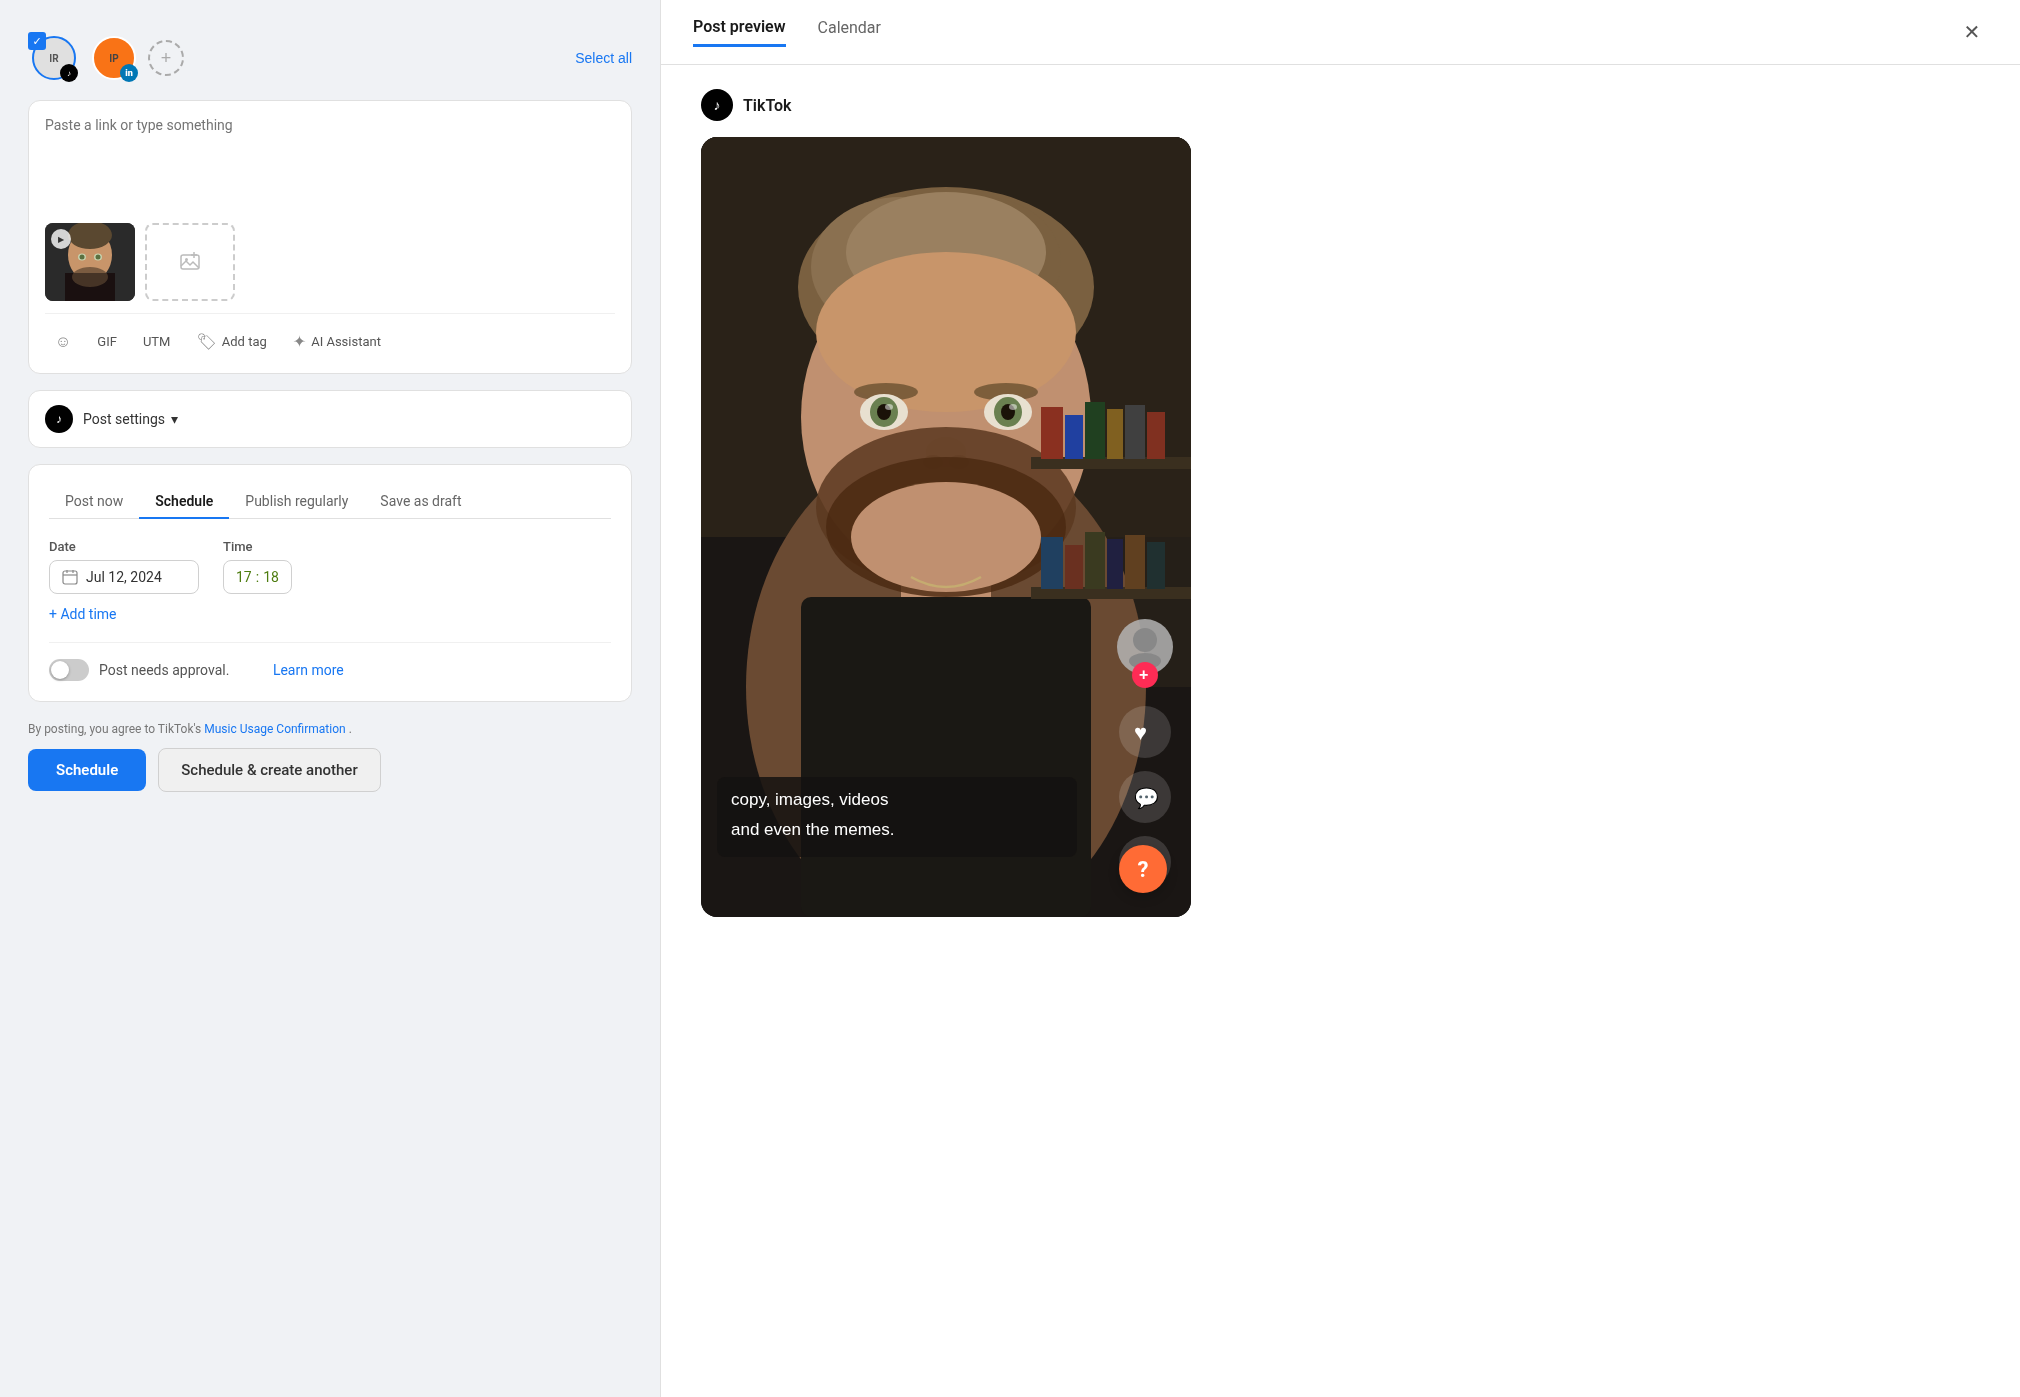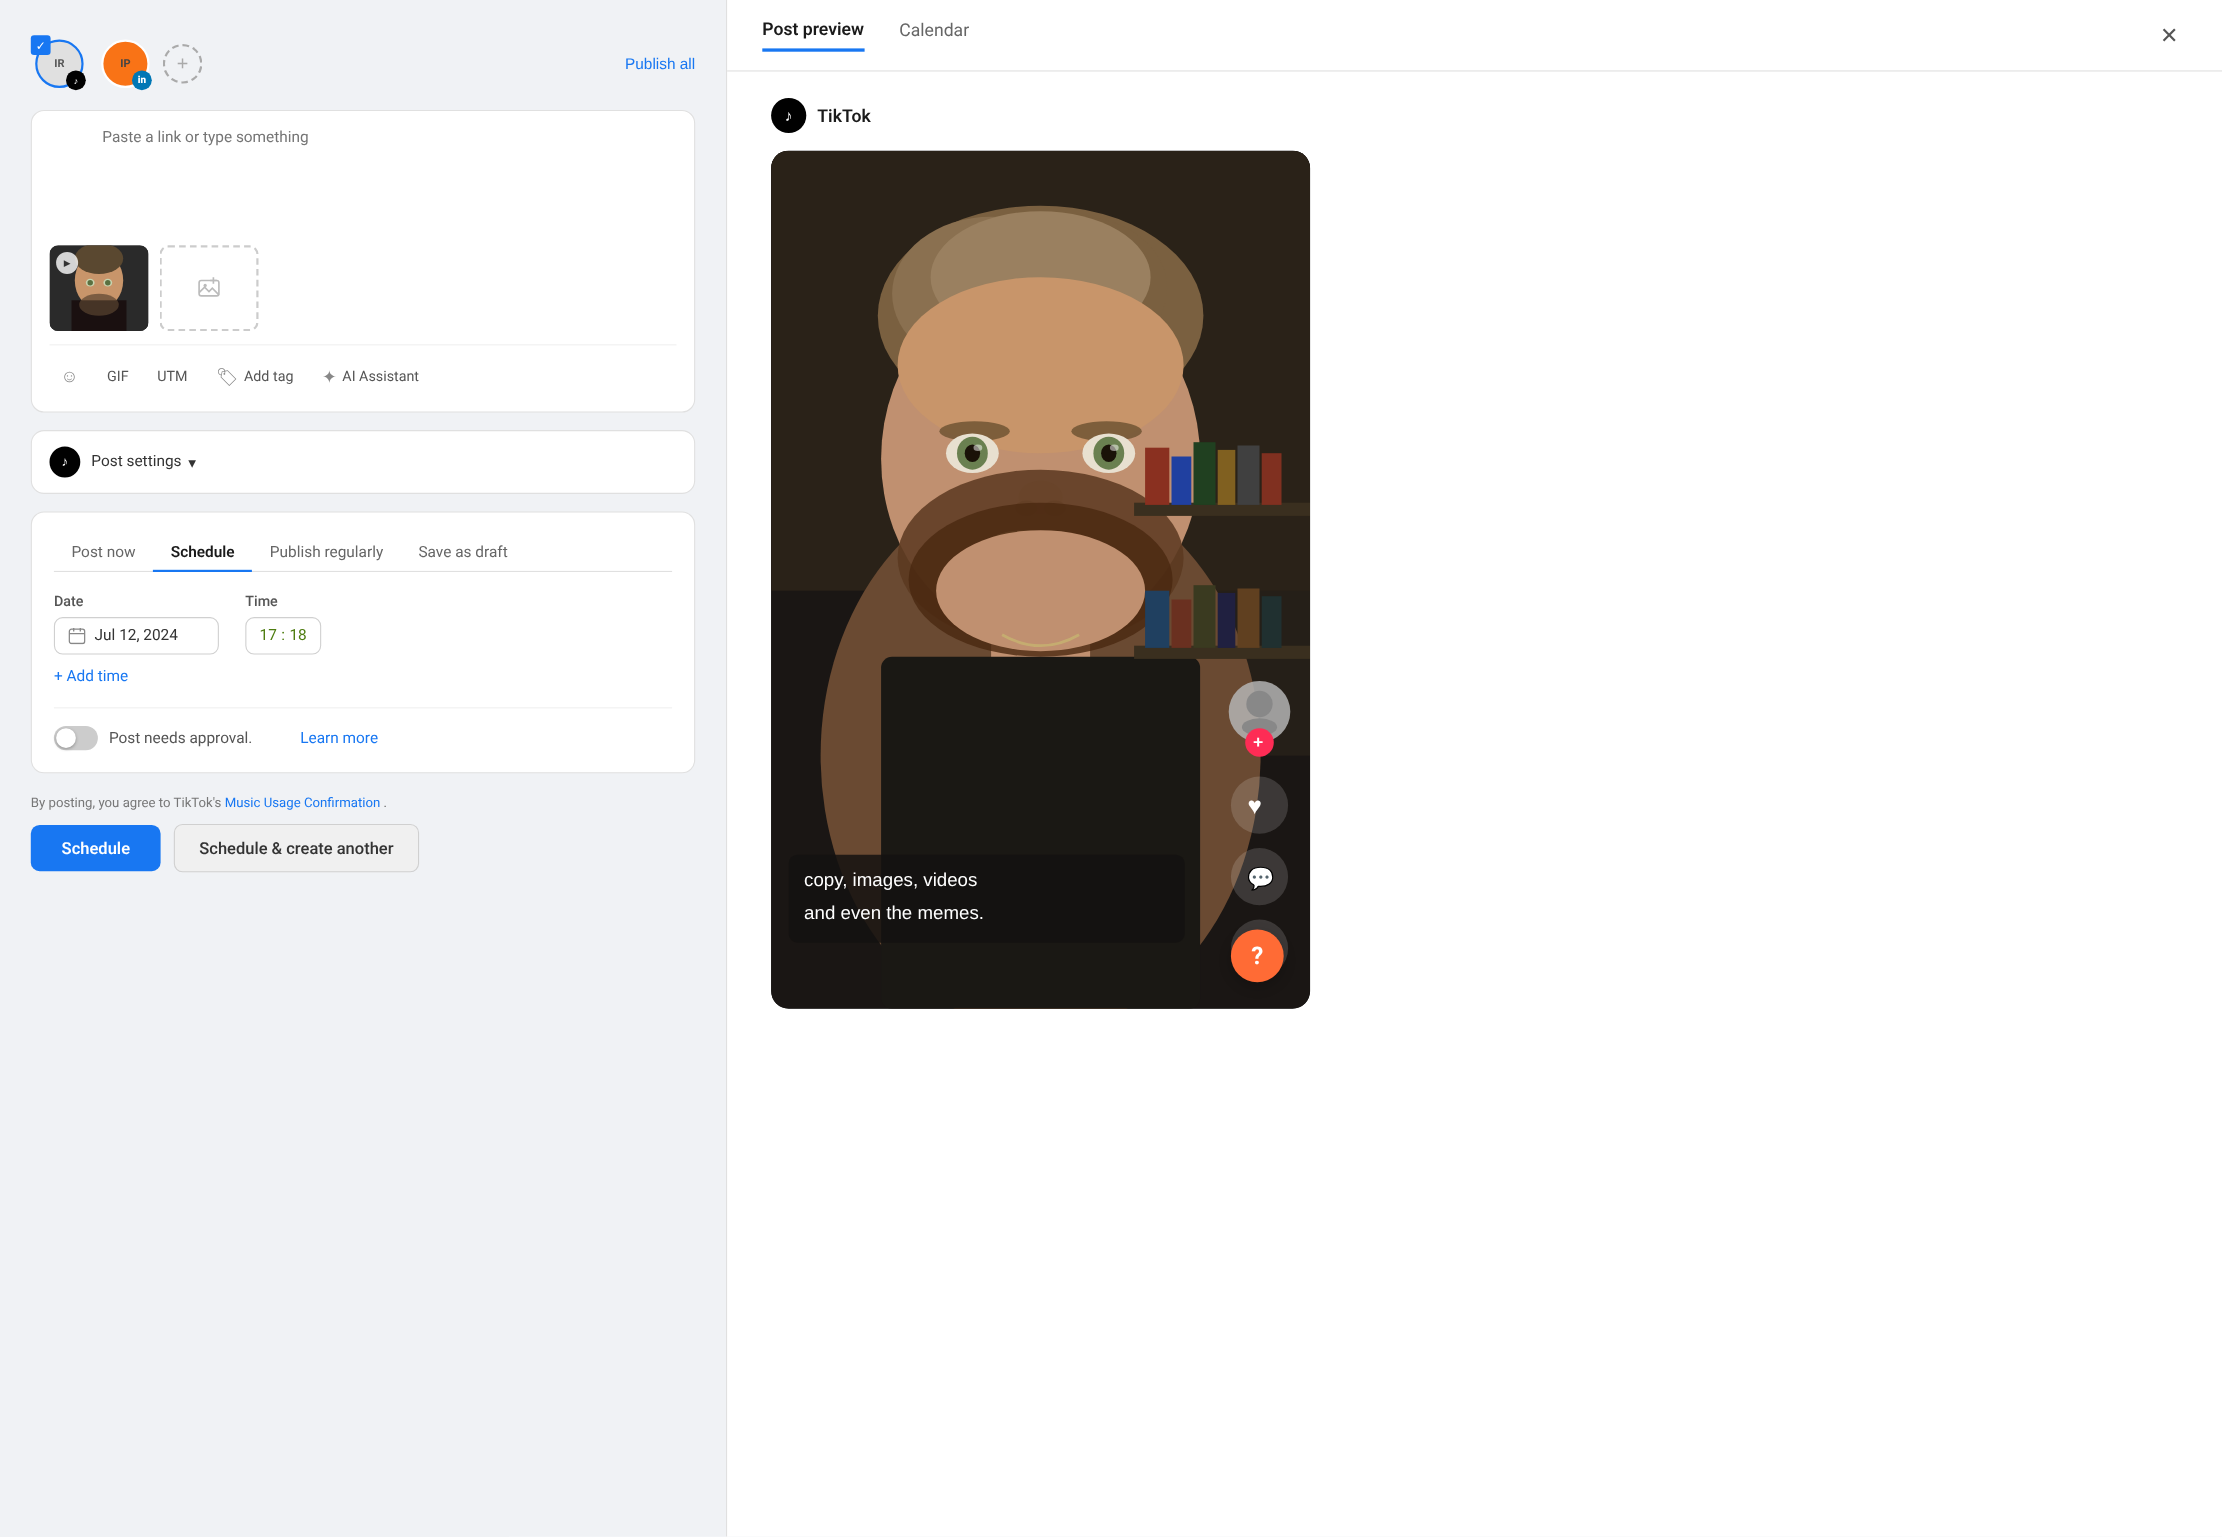--- a/index.html
+++ b/index.html
@@ -140,21 +140,20 @@
     .compose-textarea {
       width: 100%;
       min-height: 90px;
       border: none;
       outline: none;
       font-size: 14px;
       color: #888;
       resize: none;
       font-family: inherit;
       background: transparent;
-      margin-left: 48px;
     }
 
     .media-row {
       display: flex;
       gap: 10px;
       margin-top: 12px;
       margin-bottom: 12px;
     }
 
     .media-thumb {
@@ -578,21 +577,21 @@
 
     <div class="account-chip">
       <div class="avatar" style="background:#f97316;">
         <span style="font-size:10px; font-weight:700; color:#444;">IP</span>
       </div>
       <div class="platform-badge linkedin" style="font-size:9px; font-weight:900;">in</div>
     </div>
 
     <button class="add-account-btn">+</button>
 
-    <button class="select-all-btn">Publish all</button>
+    <button class="select-all-btn">Select all</button>
   </div>
 
   <div class="compose-card">
     <textarea class="compose-textarea" placeholder="Paste a link or type something" style=""></textarea>
 
     
     <div class="media-row">
       <div class="media-thumb">
         <div class="media-thumb-inner">
 

